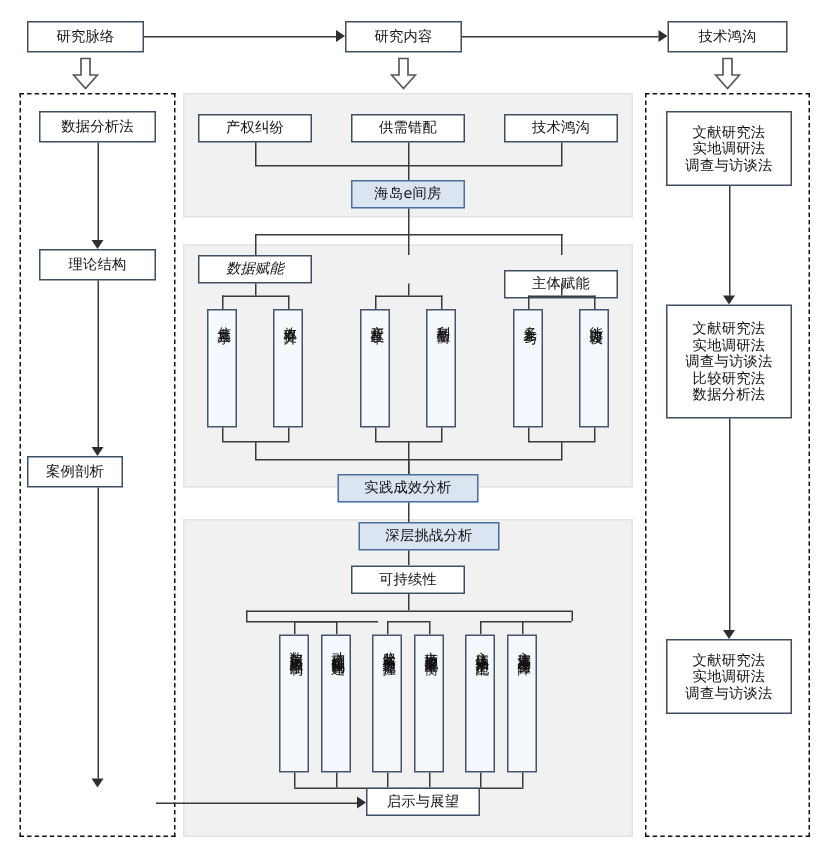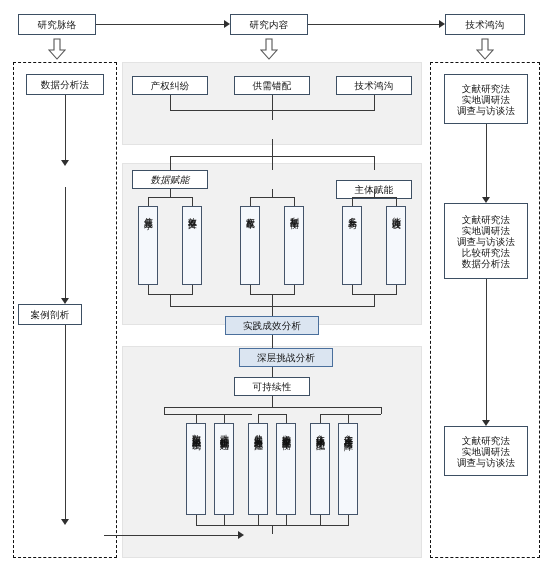--- a/index.html
+++ b/index.html
@@ -99,20 +99,21 @@
       <polygon points="6,1 12,1 12,12 17,12 9,21 1,12 6,12" fill="#ffffff" stroke="#555555" stroke-width="1.1"></polygon>
     </svg>
   </div>
   <div class="blockarrow" style="left:476px;top:38px;">
     <svg width="18" height="22" viewBox="0 0 18 22">
       <polygon points="6,1 12,1 12,12 17,12 9,21 1,12 6,12" fill="#ffffff" stroke="#555555" stroke-width="1.1"></polygon>
     </svg>
   </div>
 
   <div class="box thick" style="left:26px;top:74px;width:78px;height:21px;">数据分析法</div>
+  <div class="box thick" style="left:26px;top:166px;width:78px;height:21px;">理论结构</div>
   <div class="box thick" style="left:18px;top:304px;width:64px;height:21px;">案例剖析</div>
 
   <div class="ln lnv" style="left:65px;top:95px;height:65px;"></div>
   <div class="arr arr-down" style="left:61px;top:160px;"></div>
   <div class="ln lnv" style="left:65px;top:187px;height:111px;"></div>
   <div class="arr arr-down" style="left:61px;top:298px;"></div>
   <div class="ln lnv" style="left:65px;top:325px;height:194px;"></div>
   <div class="arr arr-down" style="left:61px;top:519px;"></div>
 
   <div class="ln lnh" style="left:104px;top:535px;width:134px;"></div>
@@ -138,20 +139,21 @@
   <div class="box thick" style="left:132px;top:76px;width:76px;height:19px;">产权纠纷</div>
   <div class="box thick" style="left:234px;top:76px;width:76px;height:19px;">供需错配</div>
   <div class="box thick" style="left:336px;top:76px;width:76px;height:19px;">技术鸿沟</div>
 
   <div class="ln lnv" style="left:170px;top:95px;height:15px;"></div>
   <div class="ln lnv" style="left:272px;top:95px;height:15px;"></div>
   <div class="ln lnv" style="left:374px;top:95px;height:15px;"></div>
   <div class="ln lnh" style="left:170px;top:110px;width:205px;"></div>
   <div class="ln lnv" style="left:272px;top:110px;height:10px;"></div>
 
+  <div class="box blue" style="left:234px;top:120px;width:76px;height:19px;">海岛e间房</div>
 
   <div class="ln lnv" style="left:272px;top:139px;height:17px;"></div>
   <div class="ln lnh" style="left:170px;top:156px;width:205px;"></div>
   <div class="ln lnv" style="left:170px;top:156px;height:14px;"></div>
   <div class="ln lnv" style="left:272px;top:156px;height:14px;"></div>
   <div class="ln lnv" style="left:374px;top:156px;height:14px;"></div>
 
   <div class="box thick" style="left:132px;top:170px;width:76px;height:19px;font-style:italic;">数据赋能</div>
   <div class="box thick" style="left:336px;top:180px;width:76px;height:19px;">主体赋能</div>
 
@@ -229,14 +231,15 @@
 
   <div class="ln lnv" style="left:196px;top:515px;height:10px;"></div>
   <div class="ln lnv" style="left:224px;top:515px;height:10px;"></div>
   <div class="ln lnv" style="left:258px;top:515px;height:10px;"></div>
   <div class="ln lnv" style="left:286px;top:515px;height:10px;"></div>
   <div class="ln lnv" style="left:320px;top:515px;height:10px;"></div>
   <div class="ln lnv" style="left:348px;top:515px;height:10px;"></div>
   <div class="ln lnh" style="left:196px;top:525px;width:153px;"></div>
   <div class="ln lnv" style="left:272px;top:525px;height:9px;"></div>
 
+  <div class="box thick" style="left:244px;top:525px;width:76px;height:19px;">启示与展望</div>
 
 </div>
 
 </body></html>

